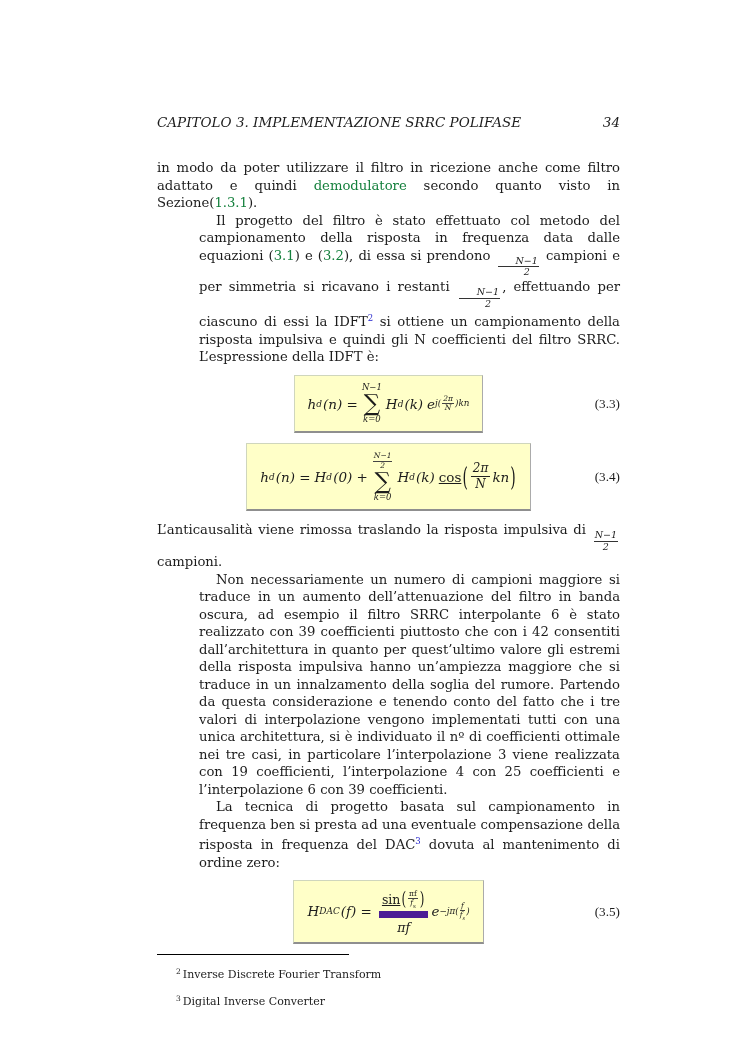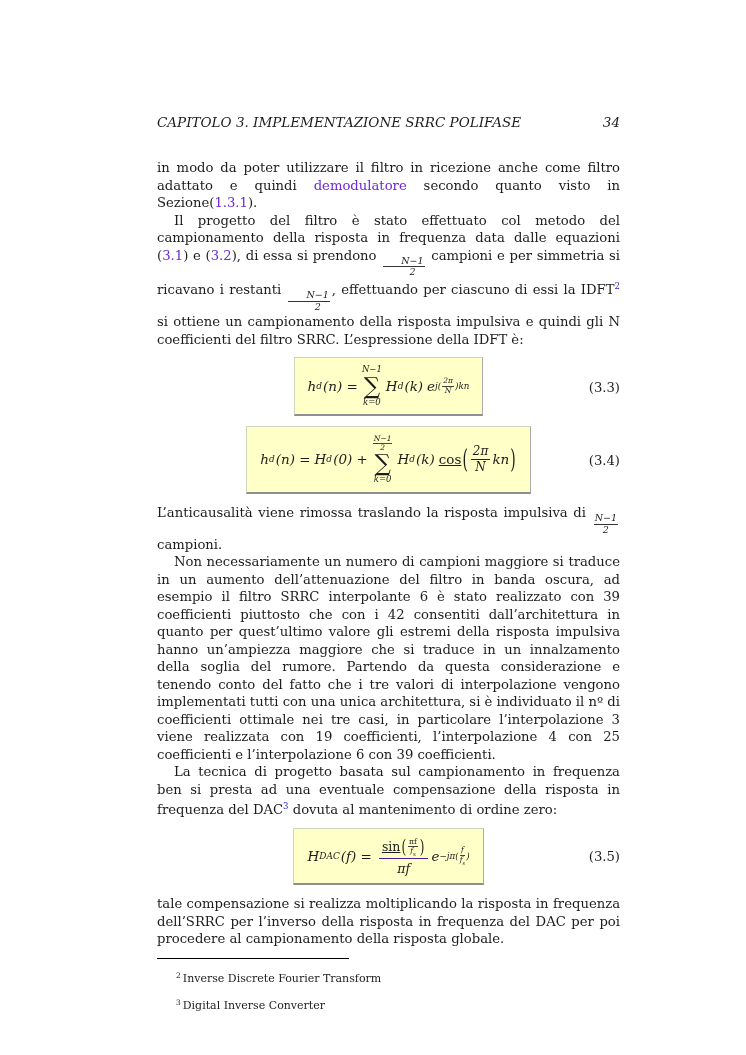--- a/index.html
+++ b/index.html
@@ -1,45 +1,45 @@
 <!DOCTYPE html>
 <html><head>
 <meta charset="utf-8">
 <style>
   html,body{margin:0;padding:0;background:#ffffff;}
   body{width:746px;height:1055px;position:relative;font-family:"DejaVu Serif","Liberation Serif",serif;color:#1c1c1c;}
   .page{position:absolute;left:157px;top:114px;width:463px;}
   .header{display:flex;justify-content:space-between;font-style:italic;font-size:13.5px;margin-bottom:29px;}
   .para{font-size:13.2px;line-height:17.5px;text-align:justify;margin:0;}
-  .indent{text-indent:17px;}
-  .link{color:#6d28d9;text-decoration:none;cursor:pointer;}
+  .indent{text-indent:17px;margin-left:42px;}
+  .link{color:#15803d;text-decoration:none;cursor:pointer;}
   sup.fnref{color:#2424cc;font-size:8.5px;vertical-align:5px;cursor:pointer;}
   
   .eqrow{position:relative;margin:9px 0 10px 0;text-align:center;}
   .eqbox{display:inline-block;background:#ffffc8;border-top:1px solid #cfd6bd;border-left:1px solid #cfd6bd;
          border-right:1px solid #ababab;border-bottom:2px solid #8f8f8f;padding:7px 13px;vertical-align:middle;}
-  .eqnum{position:absolute;right:0;top:50%;transform:translateY(-50%);font-size:13.2px;}
+  .eqnum{position:absolute;right:0;top:50%;transform:translateY(-50%);font-size:13.2px;font-family:Liberation Serif, serif;}
   
   .m{font-size:13.5px;white-space:nowrap;display:inline-flex;align-items:center;}
   .mit{font-style:italic;}
   .msub{font-size:9px;font-style:italic;vertical-align:-3px;margin-right:1px;}
   .sp{display:inline-block;width:4px;}
   .sum{display:inline-flex;flex-direction:column;align-items:center;margin:0 4px;line-height:1;vertical-align:middle;}
   .sum .limit{font-size:8.5px;font-style:italic;line-height:1.1;}
   .sigma{font-size:23px;line-height:1;font-style:normal;}
   .expo{font-size:8.8px;font-style:italic;display:inline-flex;align-items:center;vertical-align:7px;line-height:1;}
   .tfrac{display:inline-flex;flex-direction:column;align-items:center;font-size:7.5px;line-height:1.1;margin:0 1px;}
   .tfrac .tnum{border-bottom:1px solid #444;padding:0 1px;}
   .ifrac{display:inline-flex;flex-direction:column;align-items:center;vertical-align:-4px;font-size:9.5px;
          line-height:1.15;margin:0 2px;font-style:italic;}
   .ifrac .fnum{border-bottom:1px solid #333;padding:0 1px;}
   .mfrac{display:inline-flex;flex-direction:column;align-items:center;font-size:12px;line-height:1.25;margin:0 2px;font-style:italic;vertical-align:middle;}
   .mfrac .fnum{border-bottom:1px solid #222;padding:0 2px;}
   .dfrac{display:inline-flex;flex-direction:column;align-items:center;font-size:12.5px;line-height:1.2;margin:0 3px;vertical-align:middle;}
-  .dfrac .fnum{border-bottom:1px solid #4c1d95;padding:2px 3px;display:inline-flex;align-items:center;}
+  .dfrac .fnum{border-bottom:7px solid #4c1d95;padding:2px 3px;display:inline-flex;align-items:center;}
   .dfrac .fden{padding-top:2px;font-style:italic;}
   .bp{display:inline-block;transform:scaleY(1.9);font-size:14px;font-weight:400;margin:0 1px;font-style:normal;}
   .bp2{display:inline-block;transform:scaleY(1.5);font-size:12px;margin:0 1px;font-style:normal;}
   .fnc{font-style:normal;text-decoration:underline;}
   
   .fnrule{width:192px;border-top:1px solid #000;margin:10px 0 5px 0;}
   .footnote{font-size:11px;line-height:24px;margin-left:19px;}
   .footnote sup{font-size:7.5px;vertical-align:4px;margin-right:2px;}
 </style>
 </head>
@@ -156,19 +156,18 @@
             <span class="tfrac">
               <span class="tnum">f</span>
               <span><span class="mit">f</span><sub style="font-size:5px;">s</sub></span>
             </span>
             <span>)</span>
           </span>
         </span></span>
     <span class="eqnum">(3.5)</span>
   </div>
 
-  <p class="para">tale compensazione si realizza moltiplicando la risposta in frequenza dell’SRRC per l’inverso della risposta in frequenza del DAC per poi procedere al campionamento della risposta globale.</p>
 
   <div class="fnrule"></div>
   <div class="footnote"><sup>2</sup><span>Inverse Discrete Fourier Transform</span></div>
   <div class="footnote"><sup>3</sup><span>Digital Inverse Converter</span></div>
 
 </div>
 
 </body></html>

